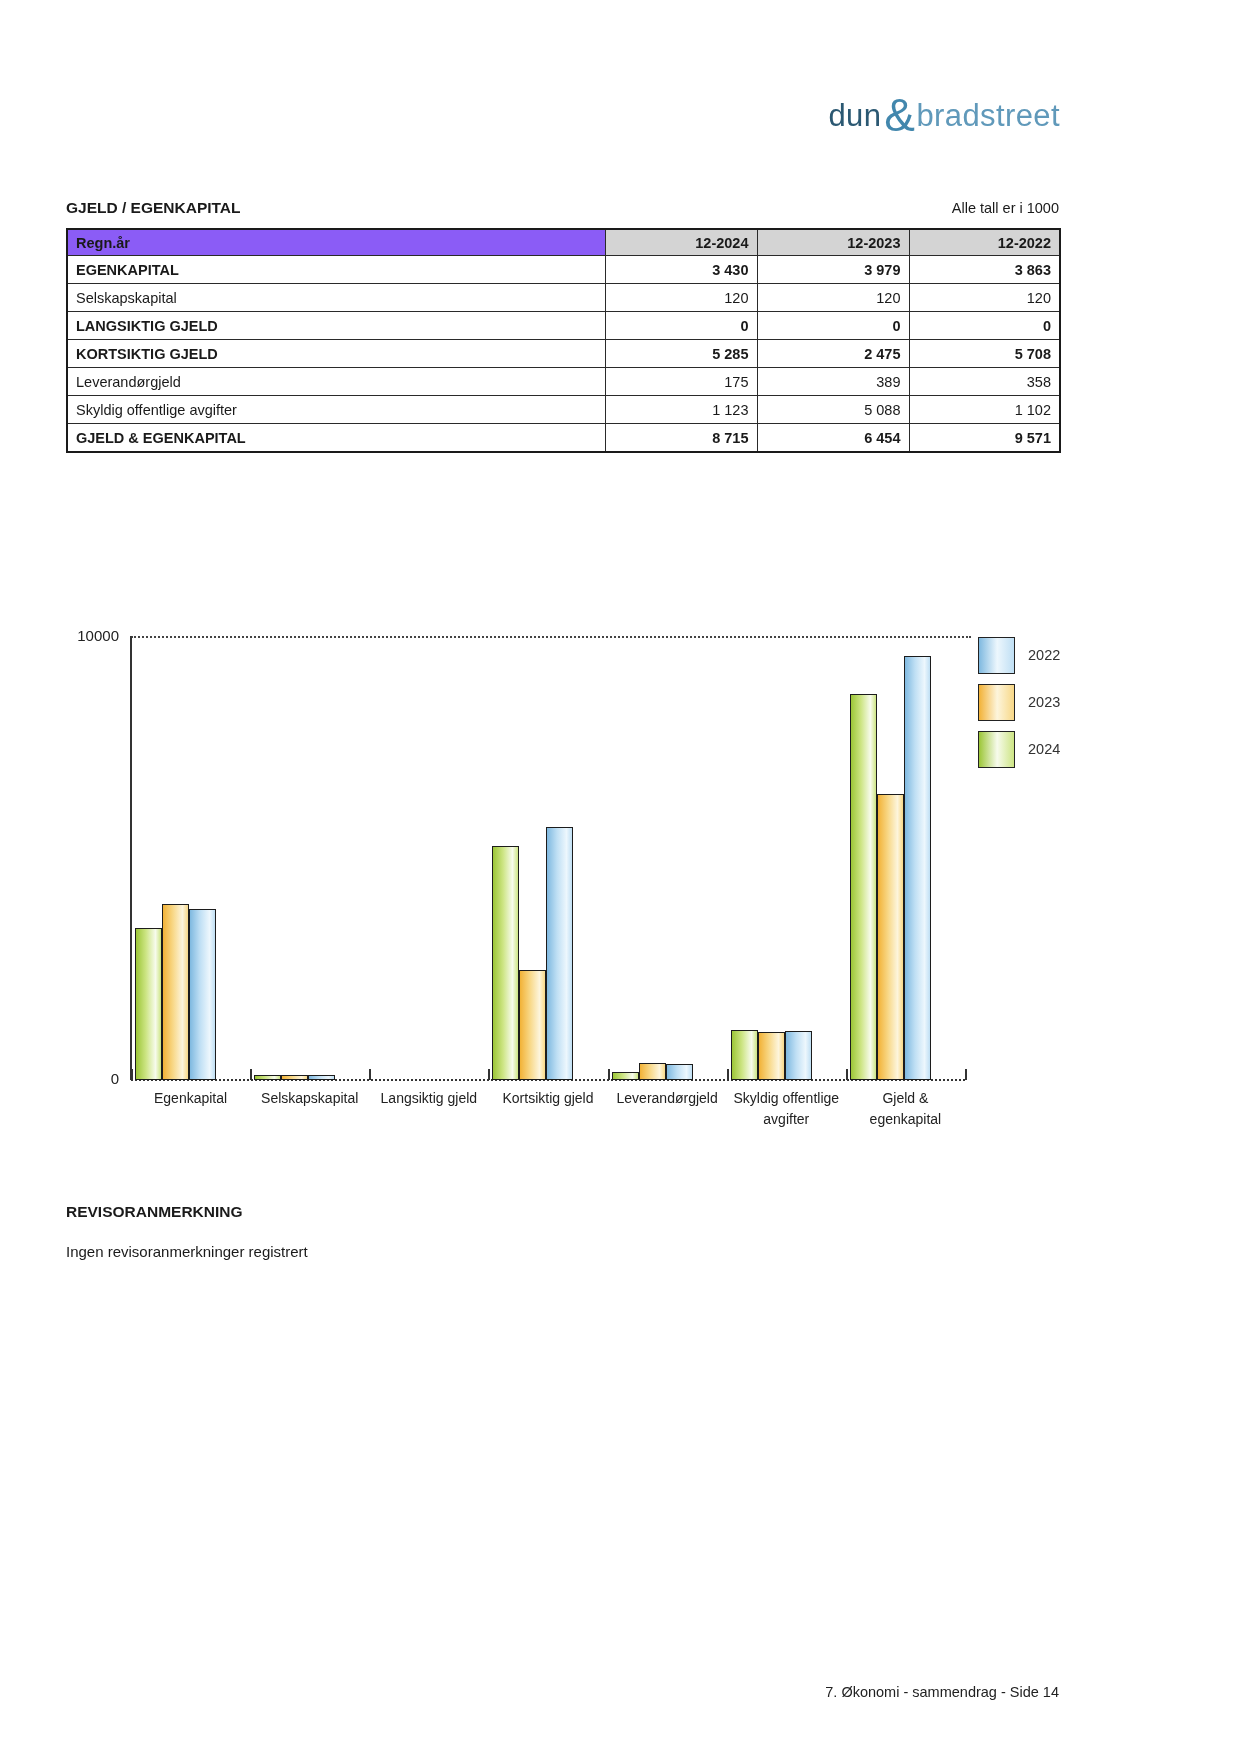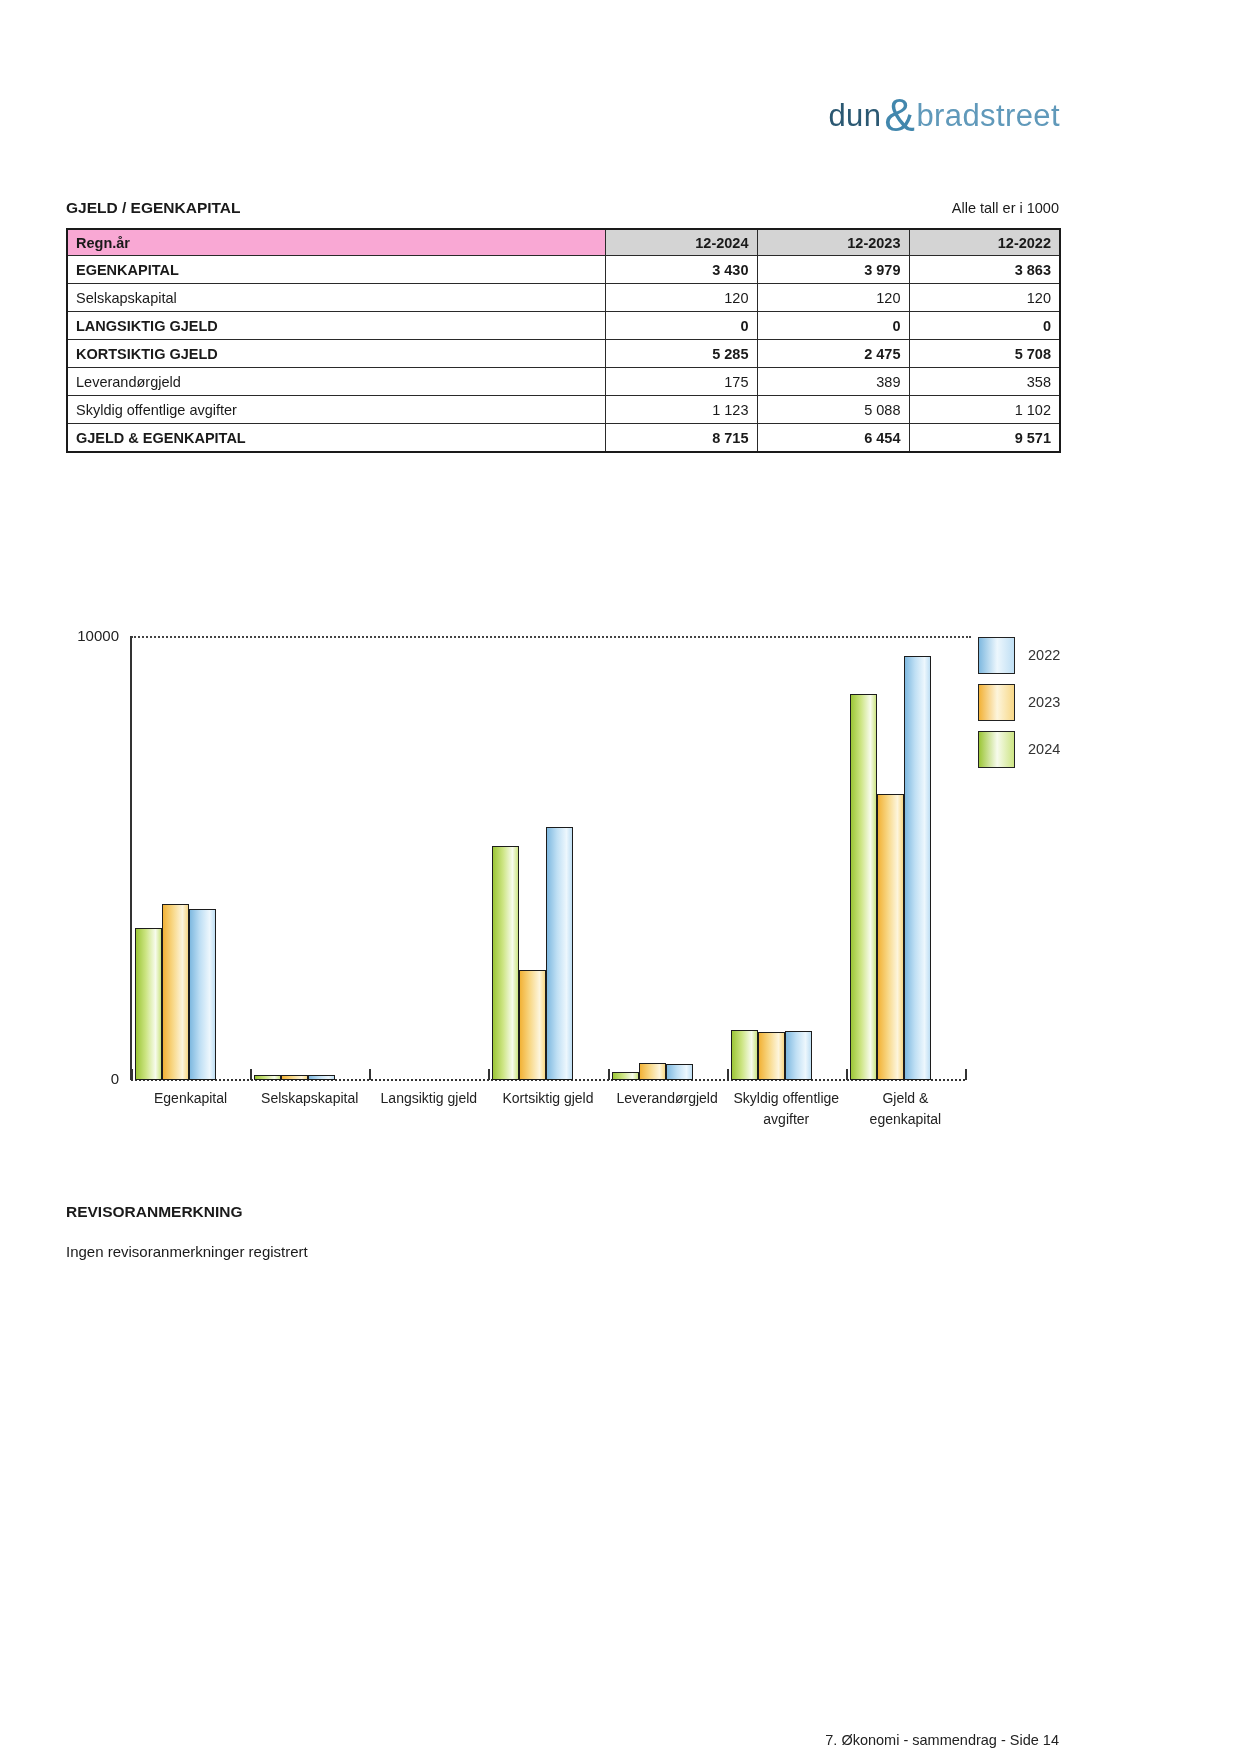--- a/index.html
+++ b/index.html
@@ -31,21 +31,21 @@
   .tickmark{width:0;border-left:2px solid #333;}
   .ylab{text-align:right;font-size:15px;color:#222;}
   .bar{box-sizing:border-box;border:1px solid #1c1c1c;}
   .cat{text-align:center;font-size:14px;line-height:21px;color:#222;}
   .lg-box{width:37px;height:37px;box-sizing:border-box;border:1.5px solid #222;}
   .lg-label{font-size:14.5px;color:#333;line-height:37px;}
 
   
   .rev-title{left:66px;top:1203px;font-size:15.5px;font-weight:bold;}
   .rev-text{left:66px;top:1243px;font-size:15px;}
-  .footer{left:659px;top:1684px;width:400px;text-align:right;font-size:14.5px;color:#222;margin-top:48px;}
+  .footer{left:659px;top:1684px;width:400px;text-align:right;font-size:14.5px;color:#222;}
 </style>
 </head>
 <body>
 
 <div class="page">
 
   <div class="abs logo">
     <span class="logo-dun" style="color: rgb(43, 88, 114);">dun</span><span class="logo-amp" style="color: rgb(66, 135, 173);">&amp;</span><span class="logo-brad" style="color: rgb(96, 153, 186);">bradstreet</span>
   </div>
 
@@ -54,21 +54,21 @@
 
   <table class="fin">
     <colgroup>
         <col style="width:538px">
         <col style="width:152px">
         <col style="width:152px">
         <col style="width:151px">
       </colgroup>
     <thead>
         <tr id="thead-row">
-          <th style="background: #f9a8d4; margin-left: 28px;">Regn.år</th>
+          <th style="background: #8b5cf6; margin-left: 28px;">Regn.år</th>
           <th class="num" style="background: rgb(212, 212, 212); padding-left: 38px;">12-2024</th>
           <th class="num" style="background: rgb(212, 212, 212); margin-top: 37px;">12-2023</th>
           <th class="num" style="background: rgb(212, 212, 212);">12-2022</th>
         </tr>
       </thead>
     <tbody id="tbody">
         <tr class="bold">
           <td>EGENKAPITAL</td>
           <td class="num">3 430</td>
           <td class="num">3 979</td>

